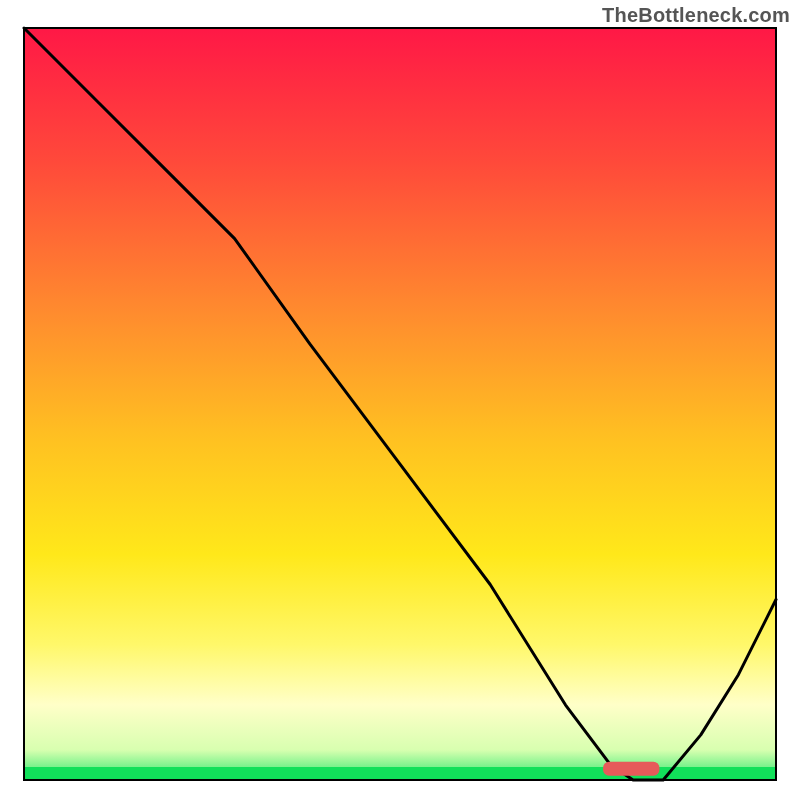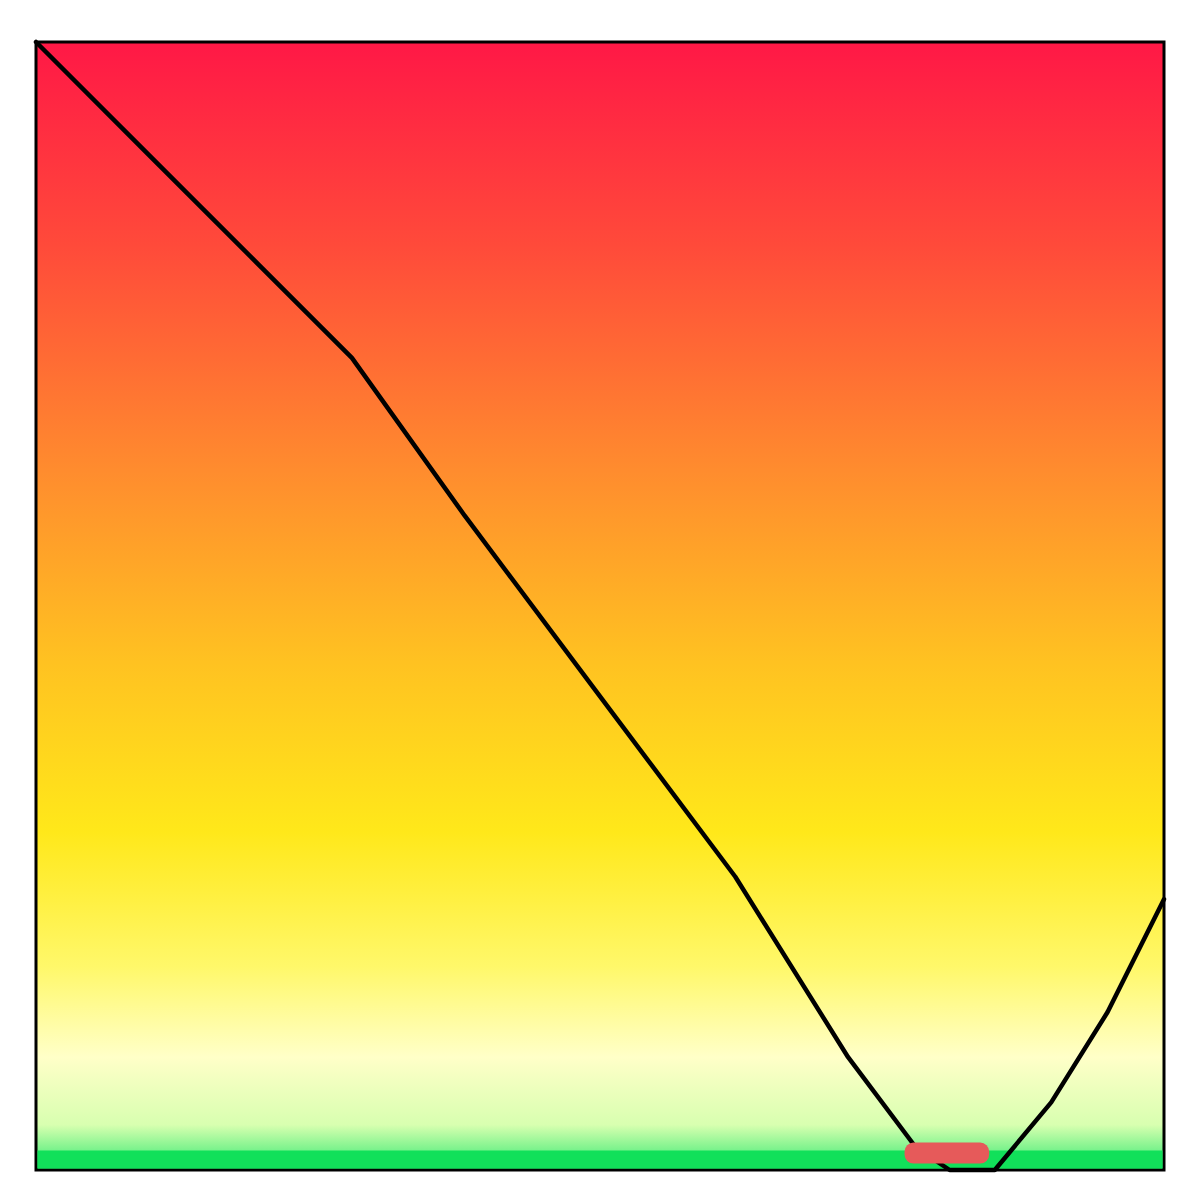--- a/index.html
+++ b/index.html
@@ -14,20 +14,21 @@
     font-weight: 600;
     color: #555;
     letter-spacing: 0.2px;
     z-index: 5;
   }
   svg.chart { position: absolute; top: 0; left: 0; width: 800px; height: 800px; }
 </style>
 </head>
 <body>
 <div class="wrap">
+  <div class="attribution">TheBottleneck.com</div>
   <svg class="chart" viewBox="0 0 800 800">
     <defs>
       <linearGradient id="heat" x1="0" y1="0" x2="0" y2="1">
         <stop id="g0" offset="0%" stop-color="#ff1846"></stop>
         <stop id="g1" offset="18%" stop-color="#ff4a3a"></stop>
         <stop id="g2" offset="38%" stop-color="#ff8c2e"></stop>
         <stop id="g3" offset="55%" stop-color="#ffc221"></stop>
         <stop id="g4" offset="70%" stop-color="#ffe81a"></stop>
         <stop id="g5" offset="82%" stop-color="#fff86a"></stop>
         <stop id="g6" offset="90%" stop-color="#ffffc8"></stop>

